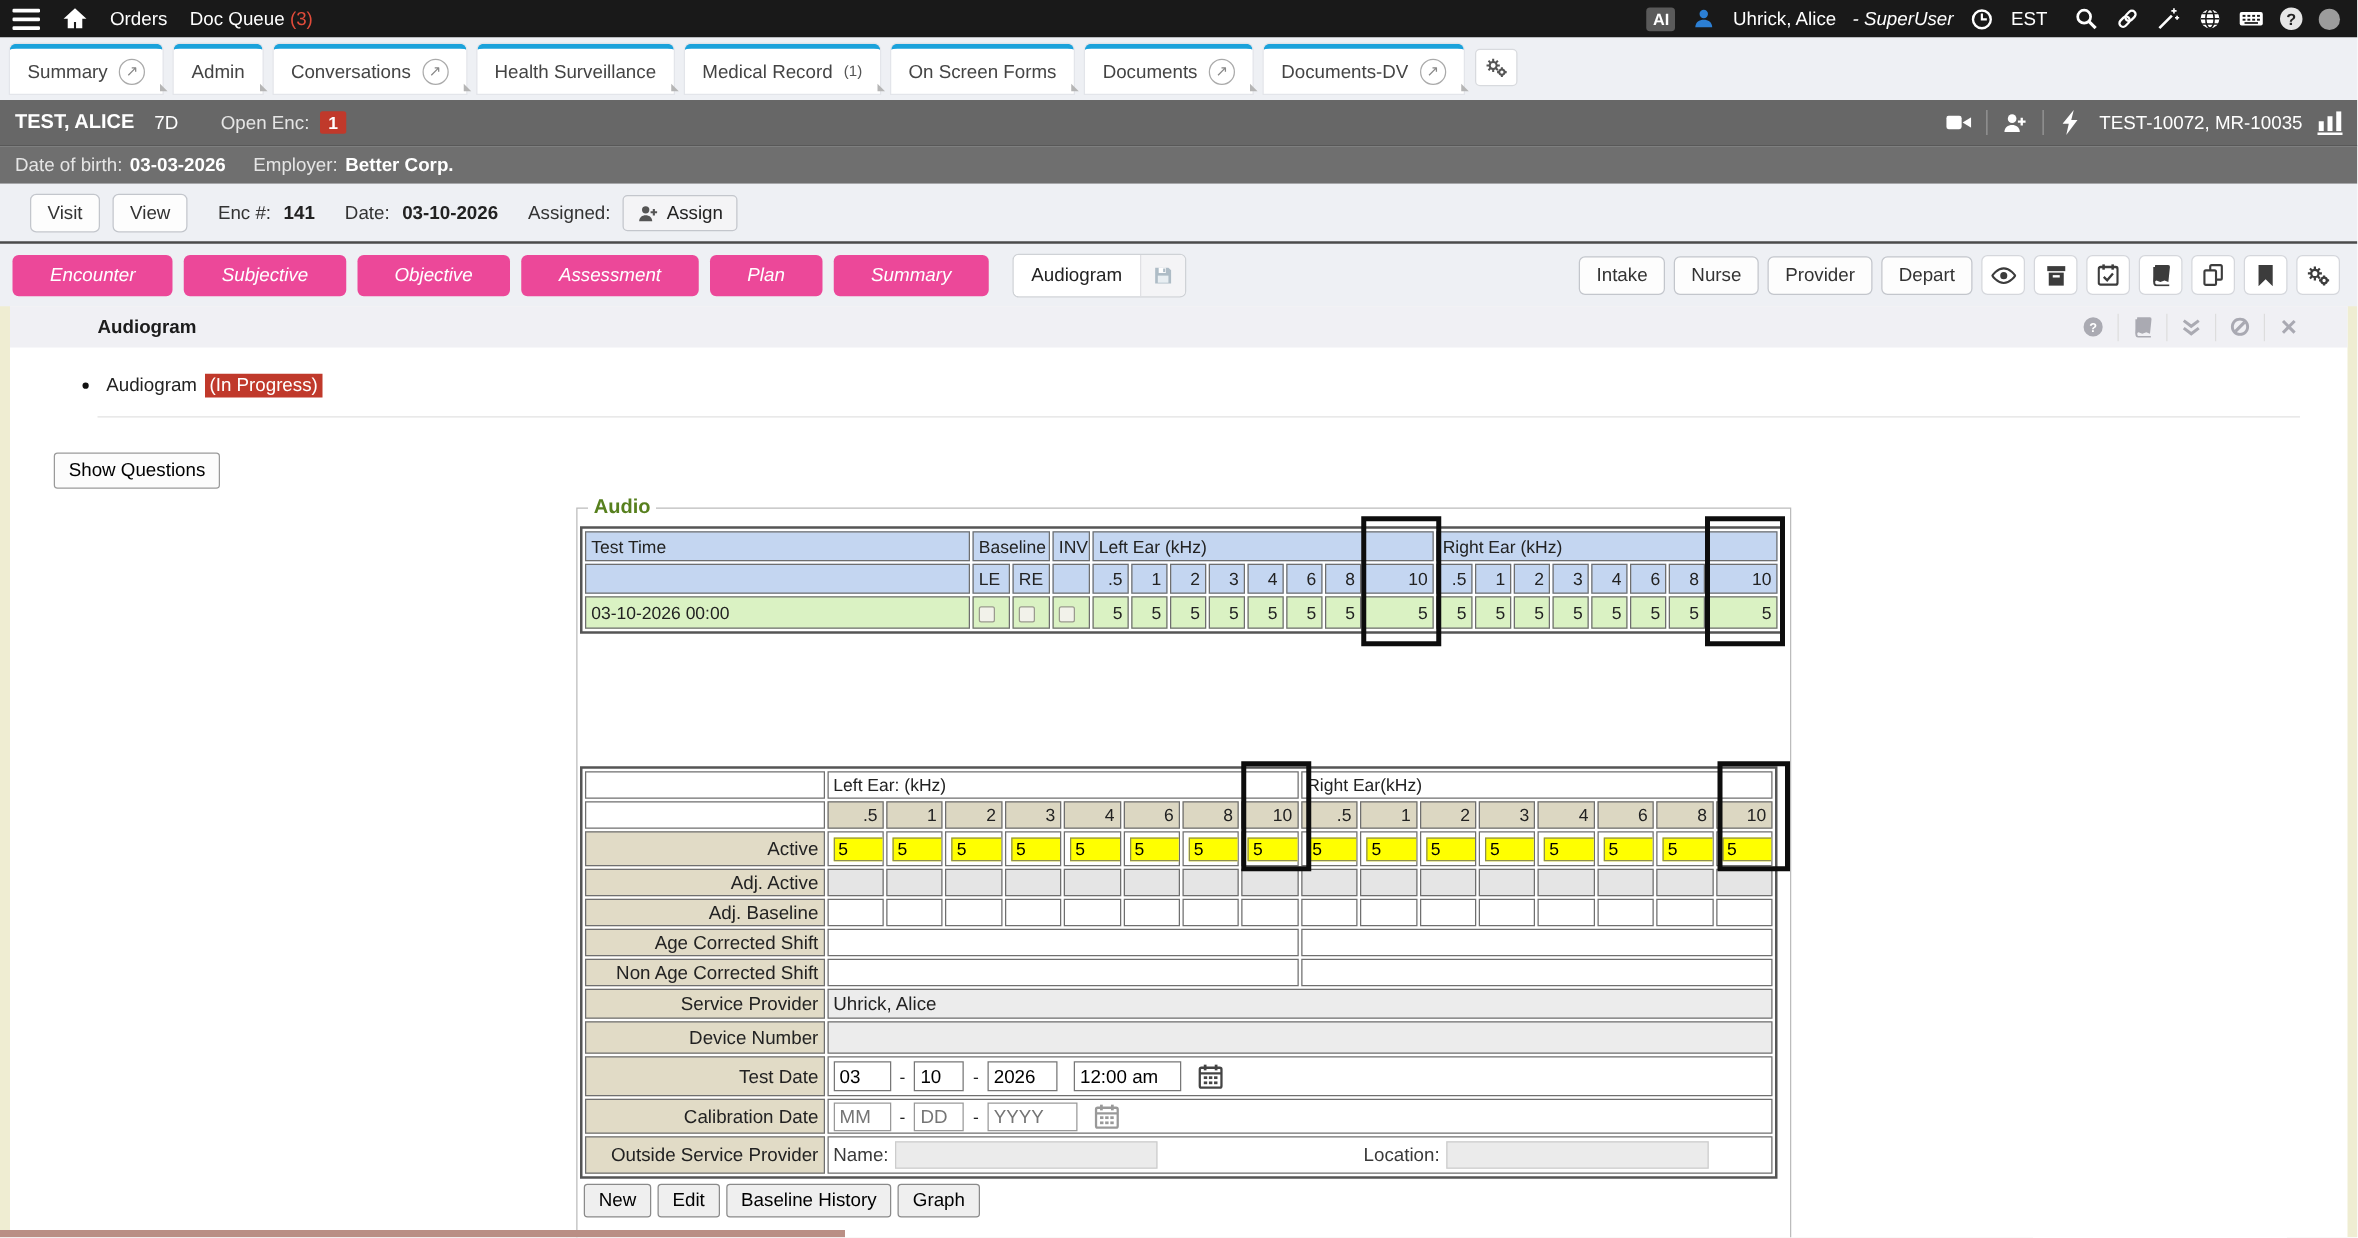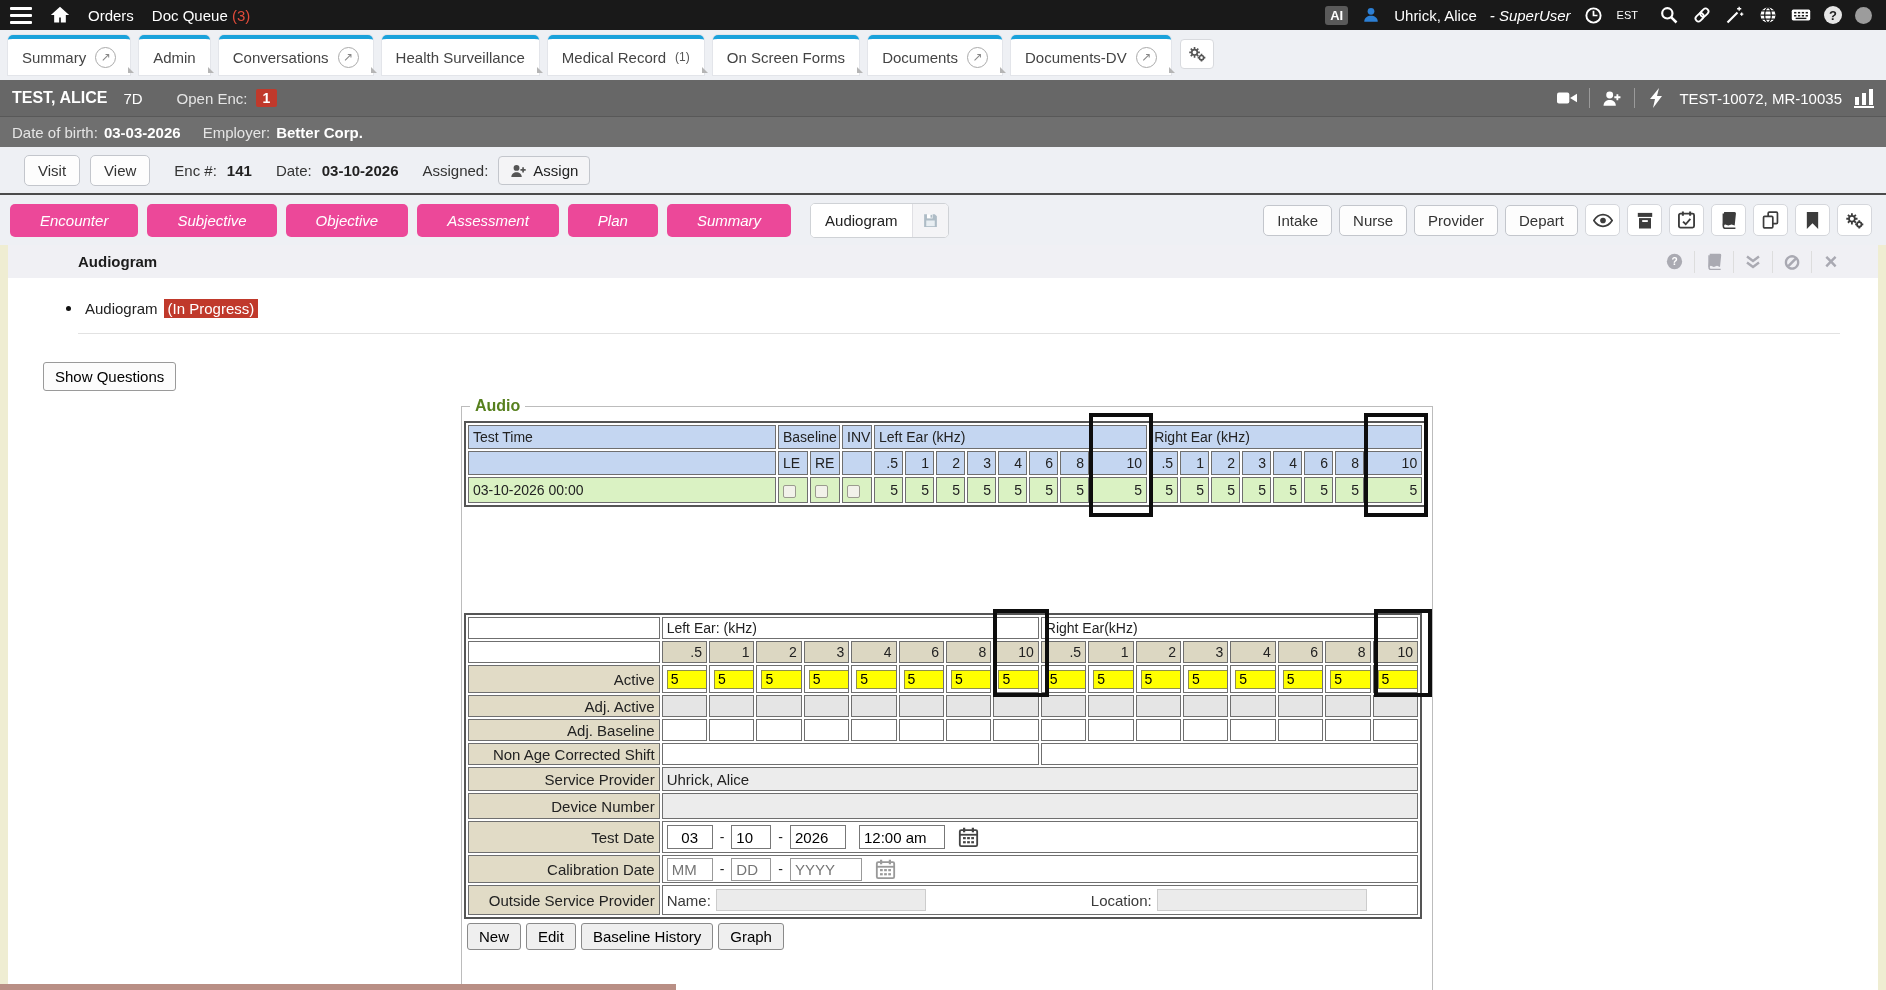--- a/index.html
+++ b/index.html
@@ -172,21 +172,21 @@
           </svg>
       </span>
       <span class="tb-user">Uhrick, Alice</span>
       <span class="tb-role">- SuperUser</span>
       <span class="tb-ic">
         <svg width="19" height="19" viewBox="0 0 24 24">
             <circle cx="12" cy="12" r="9" fill="none" stroke="#fff" stroke-width="2.4"></circle>
             <path d="M12 6v6h5" fill="none" stroke="#fff" stroke-width="2.2"></path>
           </svg>
       </span>
-      <span style="font-size:11px;">EST</span>
+      <span style="font-size:15px;">EST</span>
       <span class="tb-ic" style="margin-left:8px;">
         <svg width="20" height="20" viewBox="0 0 24 24">
             <circle cx="10" cy="10" r="6.2" fill="none" stroke="#fff" stroke-width="2.6"></circle>
             <path d="M14.5 14.5 21 21" stroke="#fff" stroke-width="3"></path>
           </svg>
       </span>
       <span class="tb-ic">
         <svg width="20" height="20" viewBox="0 0 24 24">
             <g transform="rotate(-45 12 12)" fill="none" stroke="#fff" stroke-width="2.2">
               <rect x="2.5" y="8.5" width="11" height="7" rx="3.5"></rect>
@@ -615,37 +615,42 @@
                 <td></td>
                 <td></td>
                 <td></td>
                 <td></td>
                 <td></td>
                 <td></td>
                 <td></td>
                 <td></td>
           </tr>
           <tr>
+            <td class="lab">Age Corrected Shift</td>
+            <td colspan="8"></td>
+            <td colspan="8"></td>
+          </tr>
+          <tr>
             <td class="lab">Non Age Corrected Shift</td>
             <td colspan="8"></td>
             <td colspan="8"></td>
           </tr>
           <tr style="height:24px;">
             <td class="lab">Service Provider</td>
             <td colspan="16" class="span-val">Uhrick, Alice</td>
           </tr>
           <tr style="height:26px;">
             <td class="lab">Device Number</td>
             <td colspan="16" class="span-val"></td>
           </tr>
           <tr style="height:32px;">
             <td class="lab">Test Date</td>
             <td colspan="16">
               <div class="flexrow">
-                <input class="din" style="width: 46px; text-align: center;" value="03">
+                <input class="din" style="width: 46px;" value="03">
                 <span class="dash">-</span>
                 <input class="din" style="width: 40px;" value="10">
                 <span class="dash">-</span>
                 <input class="din" style="width: 56px;" value="2026">
                 <input class="din" style="width: 86px; margin-left: 8px;" value="12:00 am">
                 <span style="margin-left:8px; color:#444;">
                   <svg width="21" height="21" viewBox="0 0 22 23" fill="none" stroke="currentColor">
                         <rect x="1.5" y="3.5" width="19" height="17.5" rx="1.5" stroke-width="2"></rect>
                         <rect x="5" y="0.8" width="2.4" height="5" fill="currentColor" stroke="none"></rect>
                         <rect x="14.6" y="0.8" width="2.4" height="5" fill="currentColor" stroke="none"></rect>

